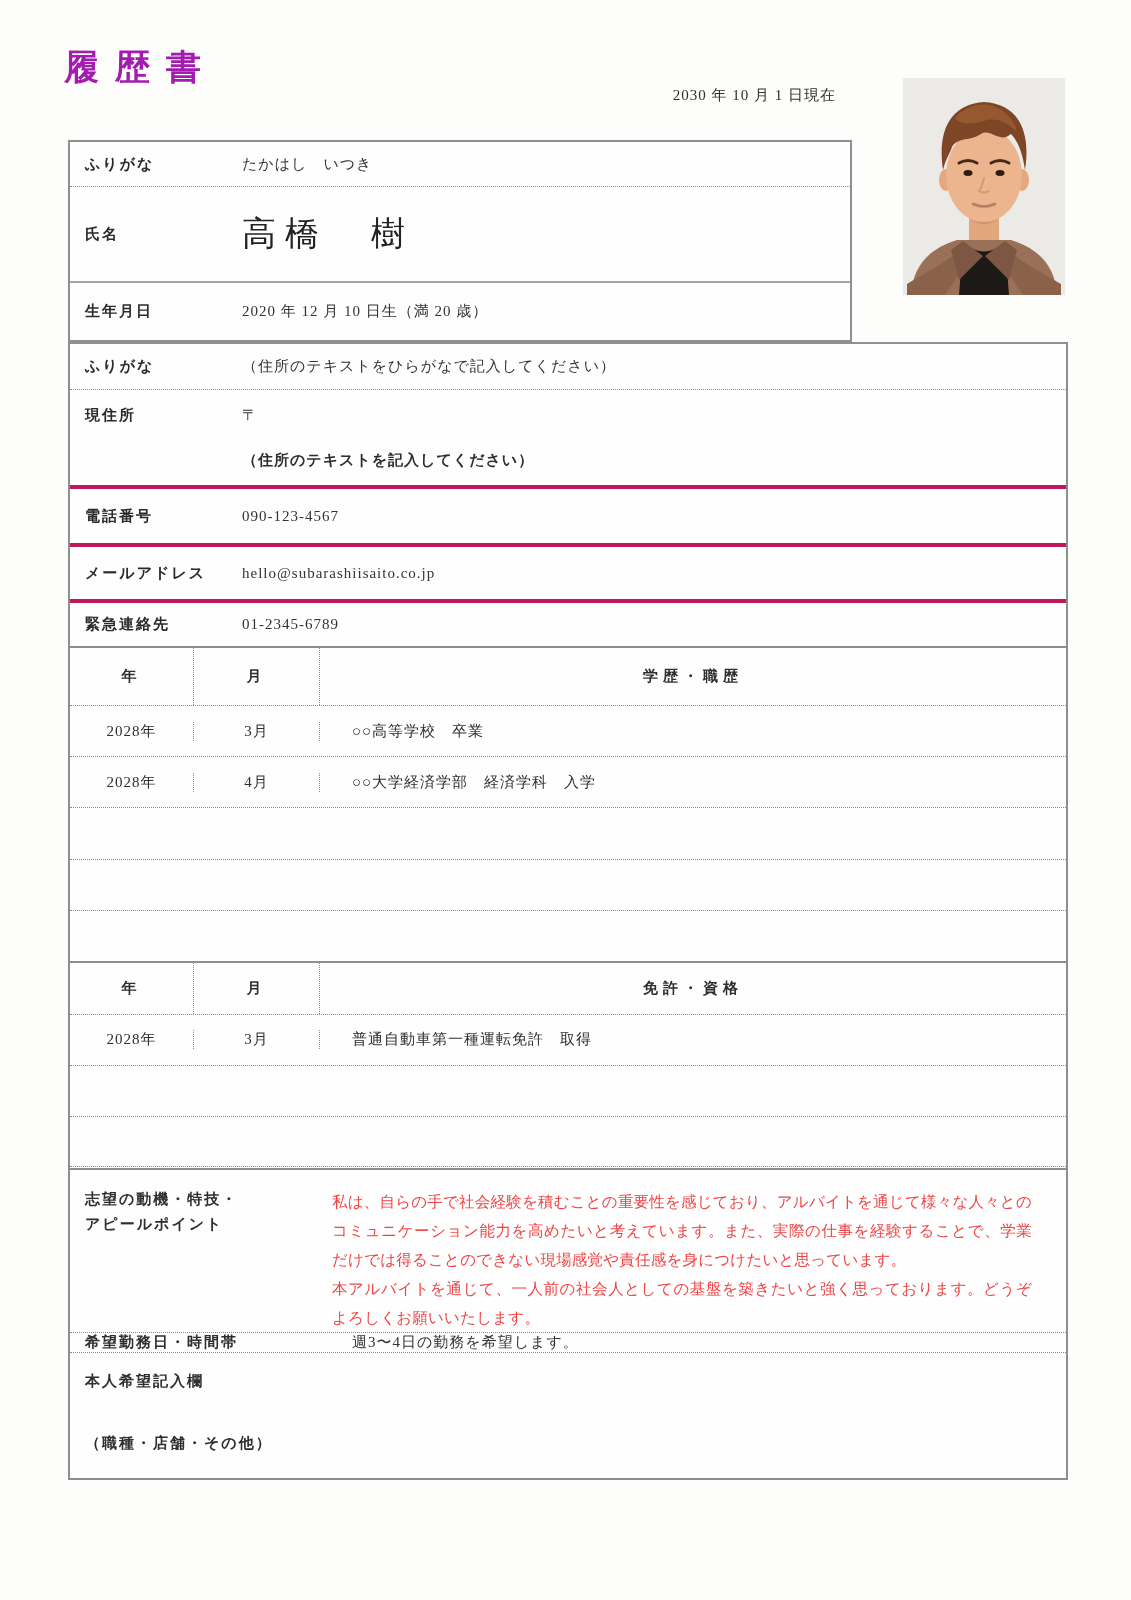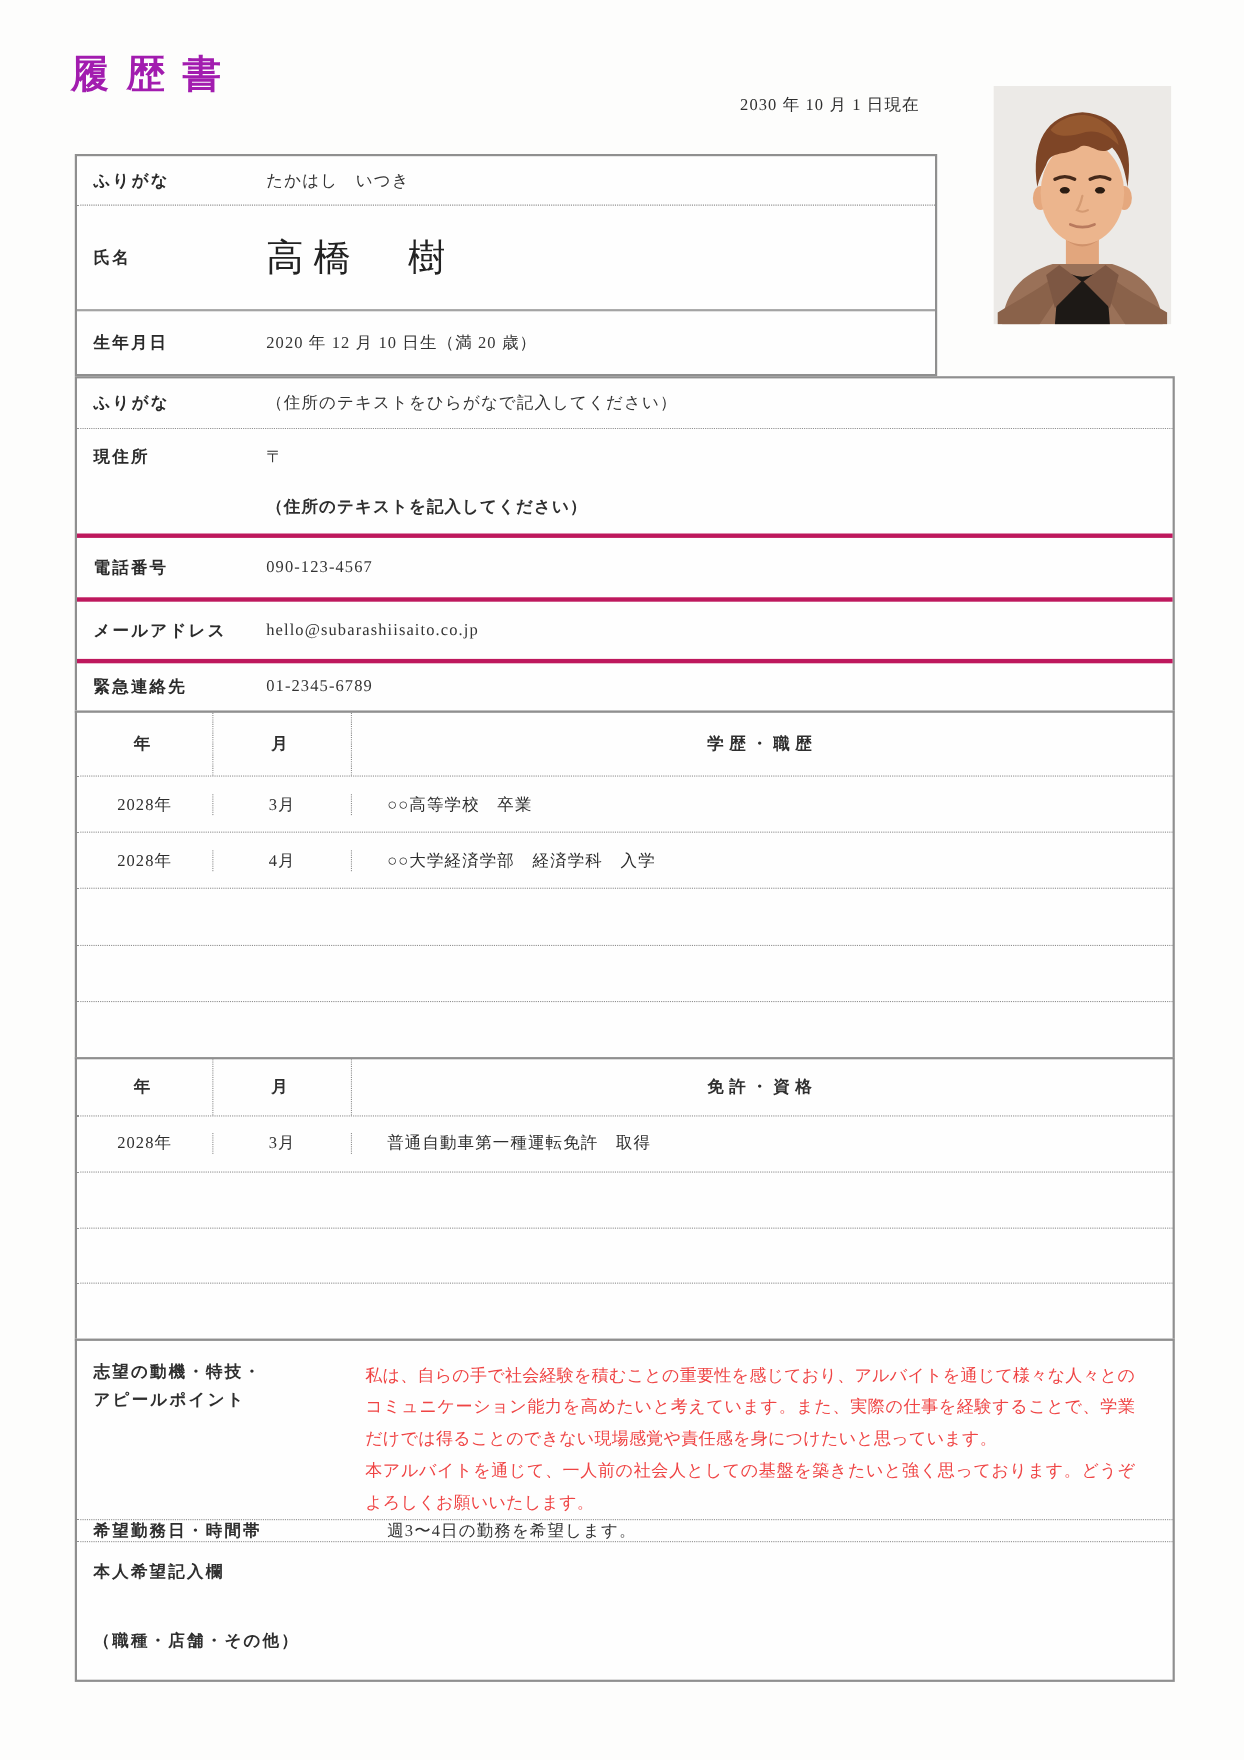--- a/index.html
+++ b/index.html
@@ -64,21 +64,21 @@
   .t-data{flex:1 1 0;}
   .t-row + .t-row{border-top:1px dotted #8d8d8d;align-items:center;}
   .c{box-sizing:border-box;display:flex;align-items:center;font-size:15px;letter-spacing:1px;}
   .c-year{width:124px;justify-content:center;border-right:1px dotted #8d8d8d;}
   .c-month{width:126px;justify-content:center;border-right:1px dotted #8d8d8d;}
   .c-detail{flex:1;padding-left:32px;}
   .t-head .c{font-weight:bold;letter-spacing:5px;}
   .t-head .c-detail{justify-content:center;padding-left:0;}
 
   
-  .bottom-box{top:1217px;width:1000px;height:312px;display:flex;flex-direction:column;}
+  .bottom-box{top:1168px;width:1000px;height:312px;display:flex;flex-direction:column;}
   .r-appeal{height:174px;align-items:flex-start;padding-top:17px;}
   .appeal-lbl{width:262px;box-sizing:border-box;padding-left:15px;flex:0 0 auto;
     font-weight:bold;font-size:15px;letter-spacing:2px;line-height:25px;}
   .appeal-lbl .inner{display:block;max-width:168px;}
   .appeal-text{width:700px;font-size:15.5px;line-height:29px;letter-spacing:0.2px;
     text-align:justify;color:#ef4444;}
   .appeal-text p{margin:0;}
   .r-schedule{height:56px;gap:20px;}
   .sched-lbl{width:262px;box-sizing:border-box;padding-left:15px;flex:0 0 auto;
     font-weight:bold;font-size:15px;letter-spacing:2px;white-space:nowrap;}

